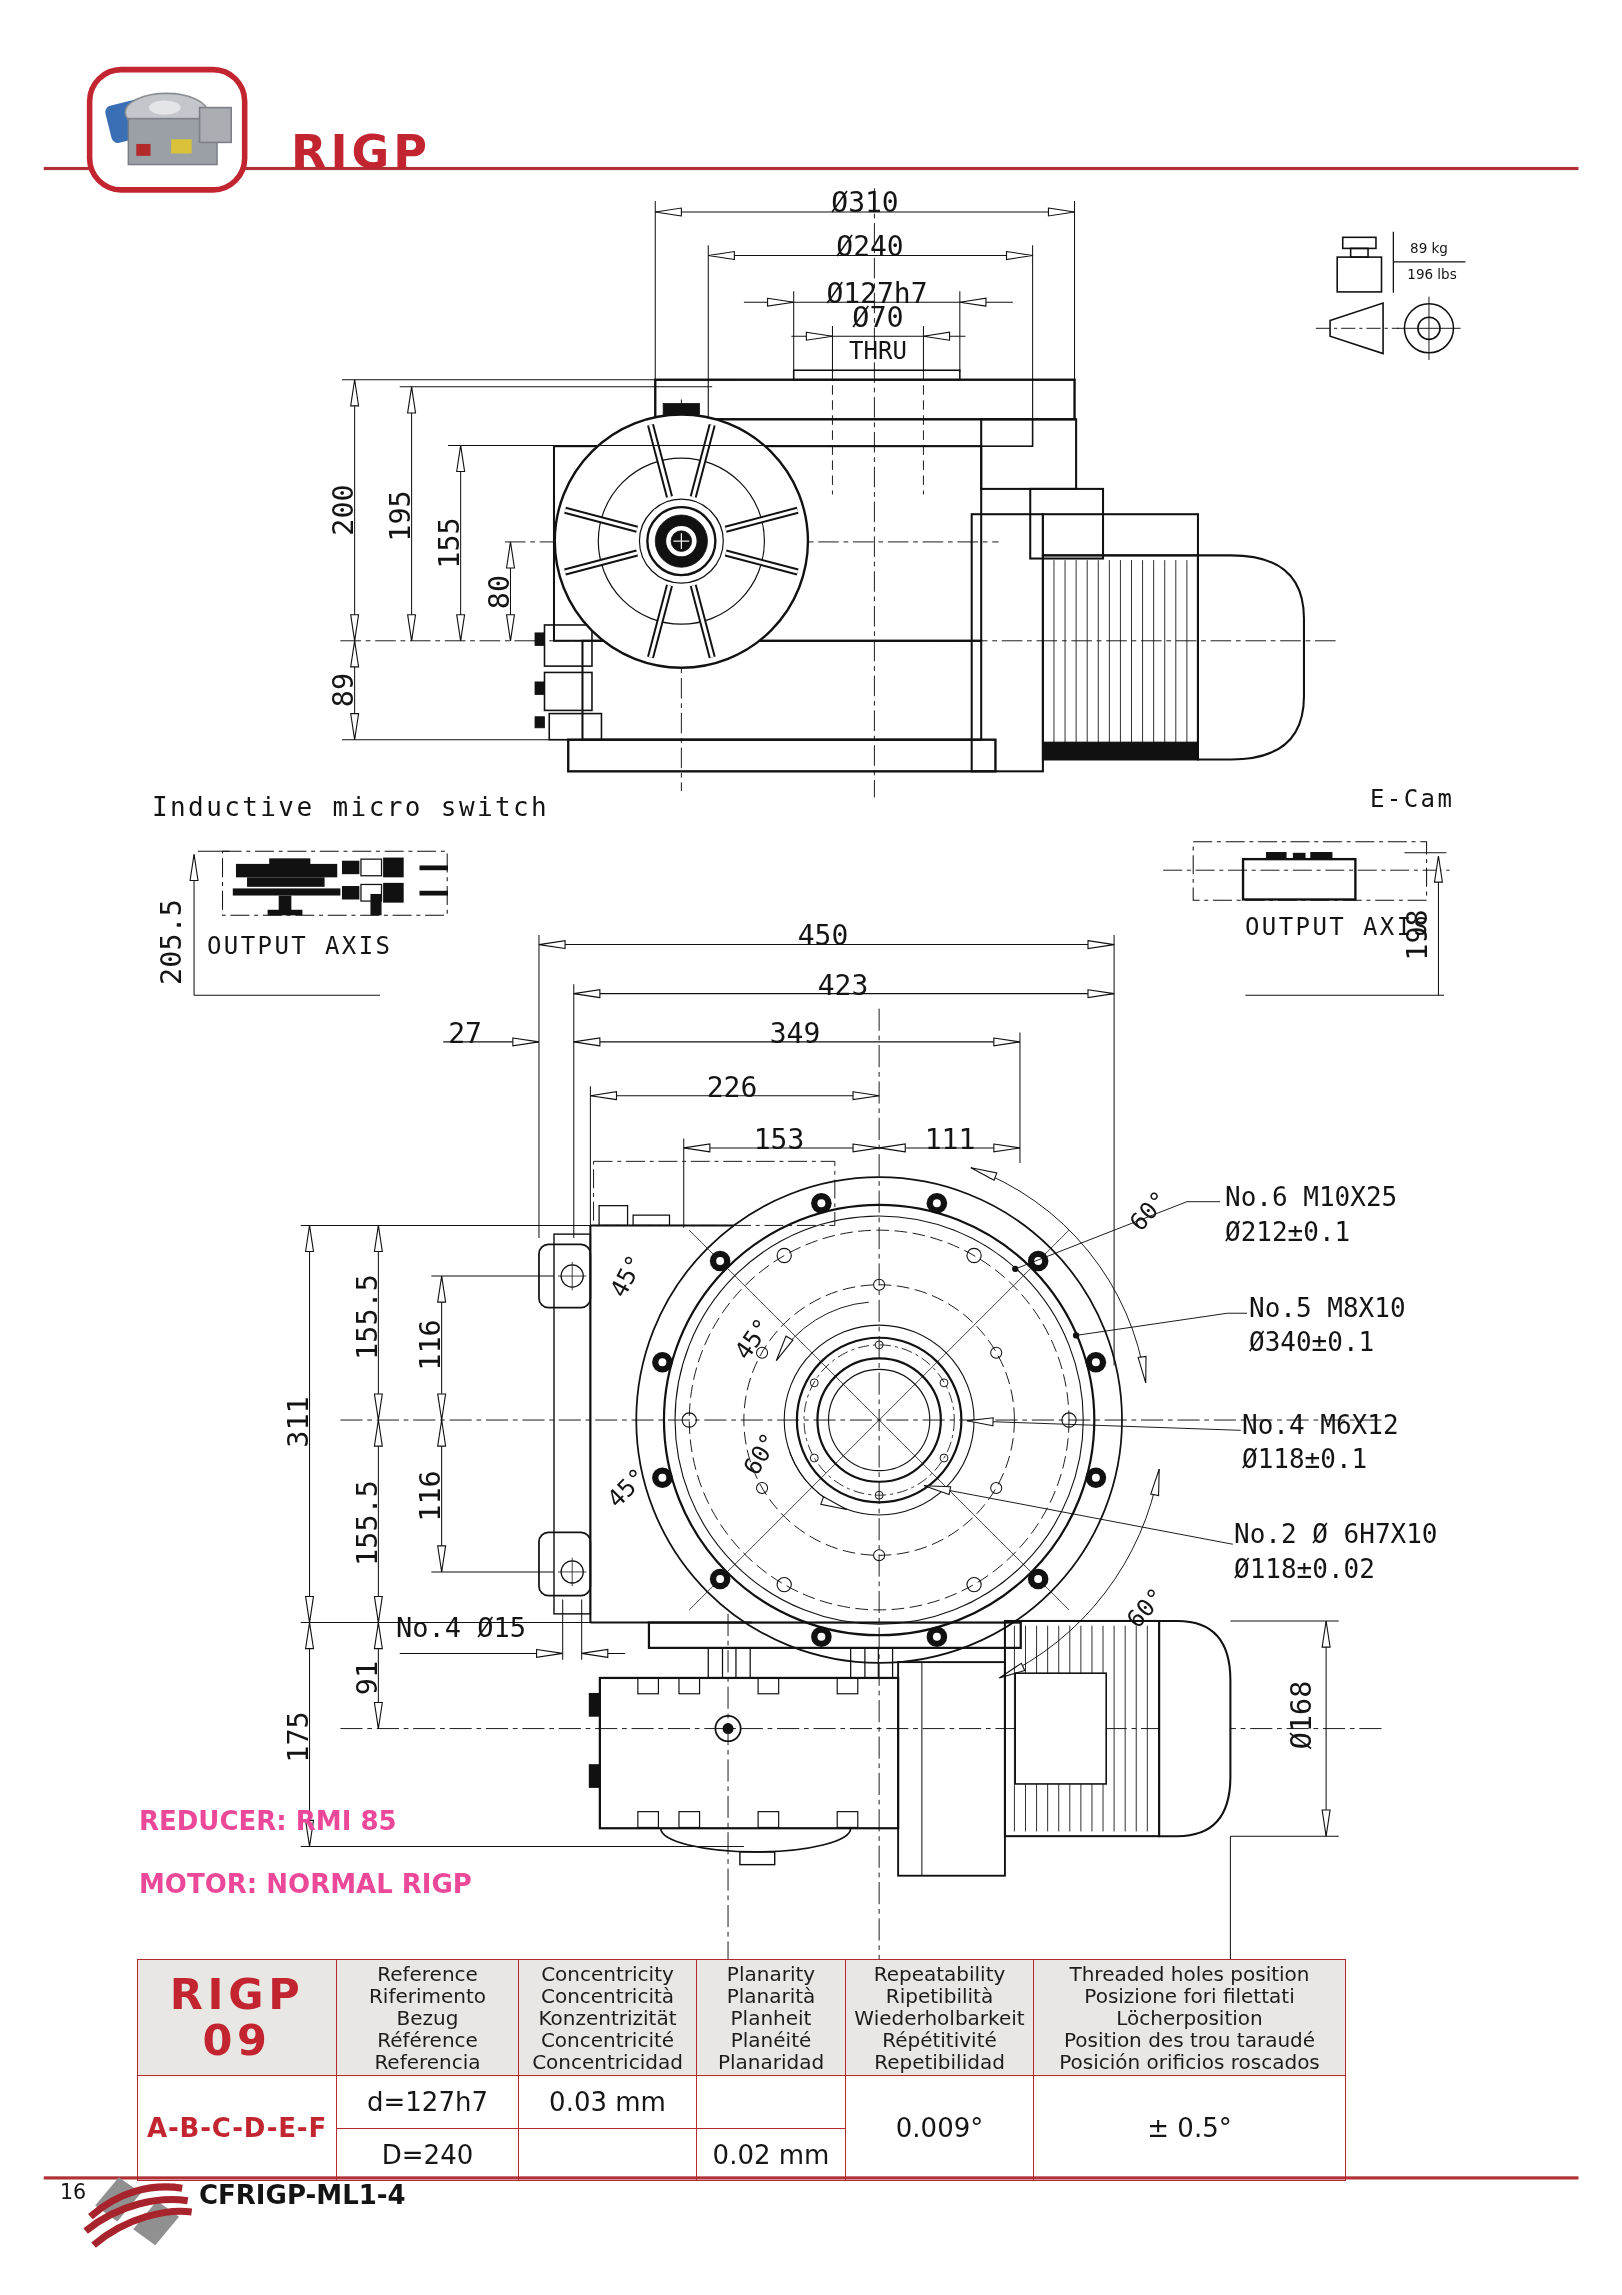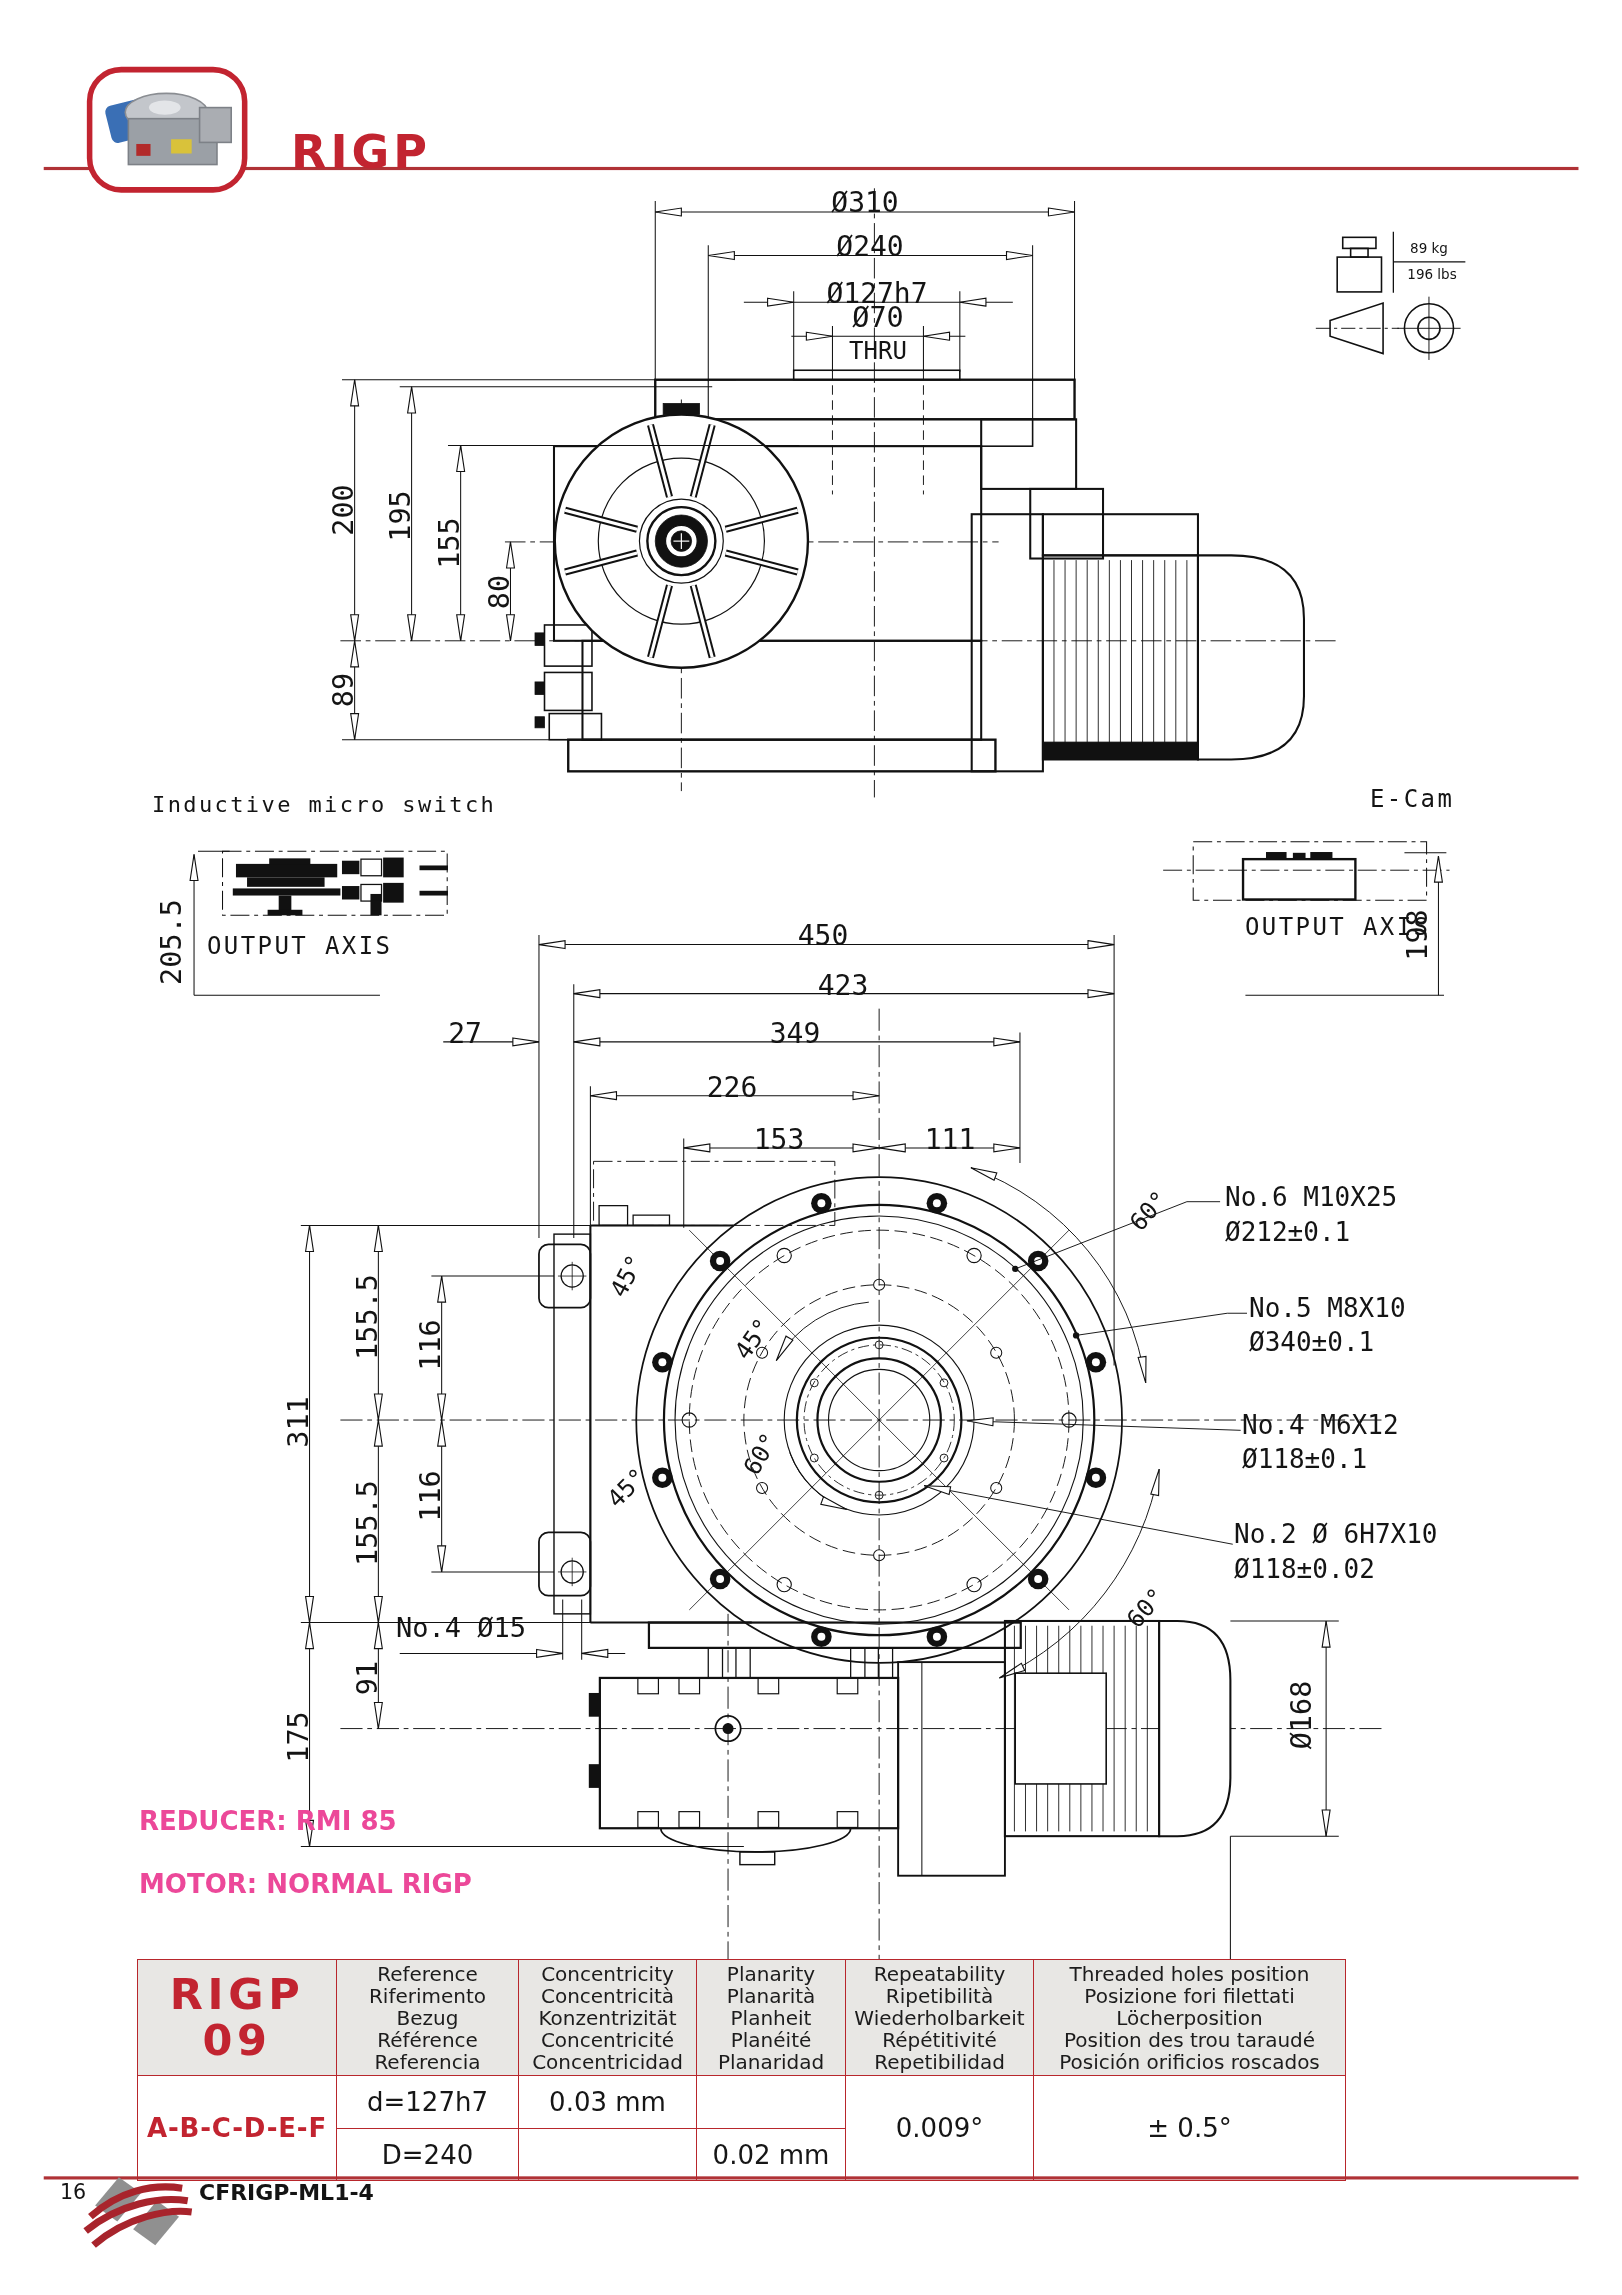--- a/index.html
+++ b/index.html
@@ -4,21 +4,21 @@
 <style>
   html,body{margin:0;padding:0;background:#ffffff;}
   #page{position:relative;width:1595px;height:2295px;background:#fff;overflow:hidden;
         font-family:"DejaVu Sans",sans-serif;color:#111;}
   svg{position:absolute;left:0;top:0;}
   .lbl{position:absolute;font-family:"DejaVu Sans Mono",monospace;color:#141414;
        white-space:nowrap;transform:translate(-50%,-50%);line-height:1;}
   .lla{transform:none;}
   .rot{transform:translate(-50%,-50%) rotate(-90deg);}
   .f40{font-size:28px;margin-top:12px;} .f36{font-size:28.5px;} .f34{font-size:27px;} .f33{font-size:26px;}
-  .f30{font-size:24px;} .f28{font-size:22px;text-align:center;} .f26{font-size:20.6px;} .f17{font-size:13.5px;}
+  .f30{font-size:24px;} .f28{font-size:26px;text-align:center;} .f26{font-size:20.6px;} .f17{font-size:13.5px;}
   .red{color:#ec4899;font-family:"DejaVu Sans",sans-serif;font-weight:bold;}
   .title{position:absolute;font-family:"DejaVu Sans",sans-serif;font-weight:bold;
          color:#c22430;font-size:46px;letter-spacing:4px;}
   .axis{letter-spacing:2.4px;}
   
   #spec{position:absolute;left:137px;top:1959px;border-collapse:collapse;table-layout:fixed;}
   #spec td{border:1.6px solid #b8272c;text-align:center;vertical-align:middle;padding:0;}
   #spec .hdr{background:#e8e7e4;font-size:20px;line-height:22px;color:#1c1c1c;}
   #spec .mod{background:#e8e7e4;color:#c22430;font-weight:bold;font-size:43px;line-height:1.05;
              font-family:"DejaVu Sans",sans-serif;letter-spacing:4.7px;}

